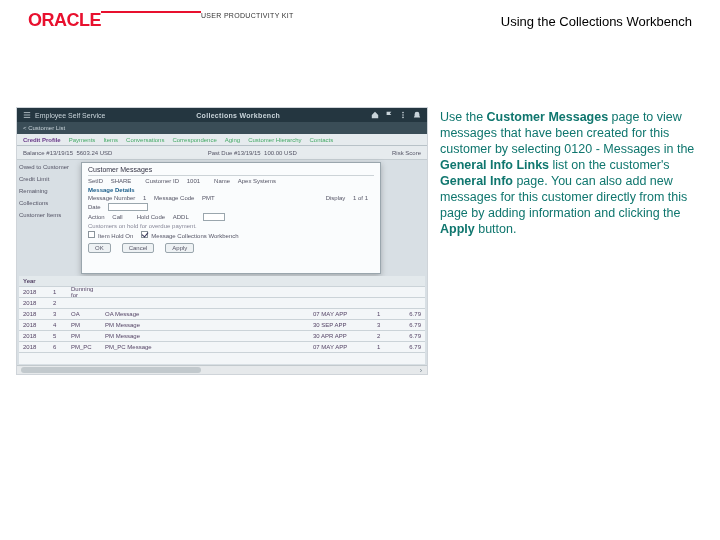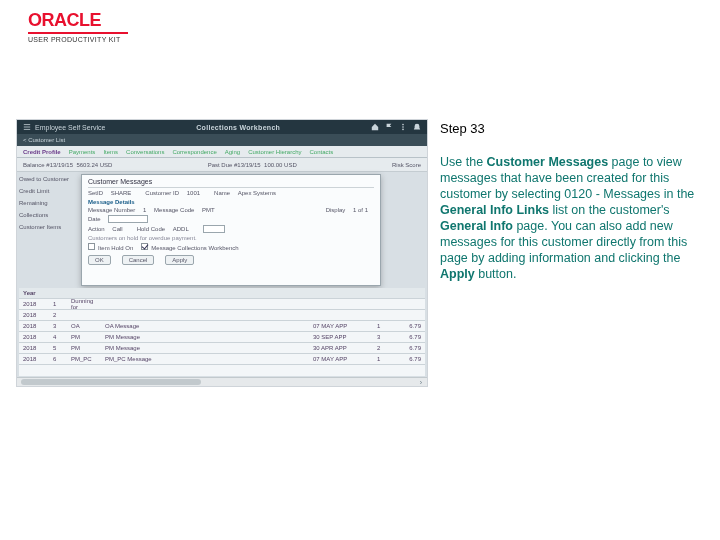--- a/index.html
+++ b/index.html
@@ -9,21 +9,21 @@
     height: 540px;
     background: #fff;
     position: relative;
   }
   .header {
     display: flex;
     align-items: flex-start;
     justify-content: space-between;
     padding: 10px 28px 6px 28px;
   }
-  .logo-block { display: flex; flex-direction: column; }
+  .logo-block { display: flex; flex-direction: row; }
   .oracle-logo {
     font-family: Arial, sans-serif;
     font-weight: bold;
     color: #e8102e;
     font-size: 18px;
     letter-spacing: -0.5px;
   }
   .oracle-bar { height: 2px; background: #e8102e; width: 100px; margin-top: 1px; }
   .upk {
     font-size: 7px;
@@ -217,20 +217,21 @@
 </style>
 </head>
 <body>
 
 <div class="header">
   <div class="logo-block">
     <div class="oracle-logo">ORACLE</div>
     <div class="oracle-bar"></div>
     <div class="upk">USER PRODUCTIVITY KIT</div>
   </div>
+  <div class="doc-title">Using the Collections Workbench</div>
 </div>
 
 <div class="content">
 
   <div class="screenshot">
     <div class="ss-topbar">
       <div class="ss-topbar-left">
         <svg class="ss-icon" viewBox="0 0 10 10">
             <path d="M1 2h8M1 5h8M1 8h8" stroke="#c9d4da" stroke-width="1"></path>
           </svg>
@@ -383,19 +384,18 @@
     </div>
 
     <div class="ss-scroll">
       <div class="ss-arrow" style="left:0">‹</div>
       <div class="ss-thumb-h"></div>
       <div class="ss-arrow" style="right:0">›</div>
     </div>
   </div>
 
   <div class="right-col">
-    <div class="step">Step 33</div>
     <div class="desc">
       <span>Use the </span><b>Customer Messages</b><span> page to view messages that have been created for this customer by selecting 0120 - Messages in the </span><b>General Info Links</b><span> list on the customer's </span><b>General Info</b><span> page. You can also add new messages for this customer directly from this page by adding information and clicking the </span><b>Apply</b><span> button.</span>
     </div>
   </div>
 
 </div>
 
 </body></html>

